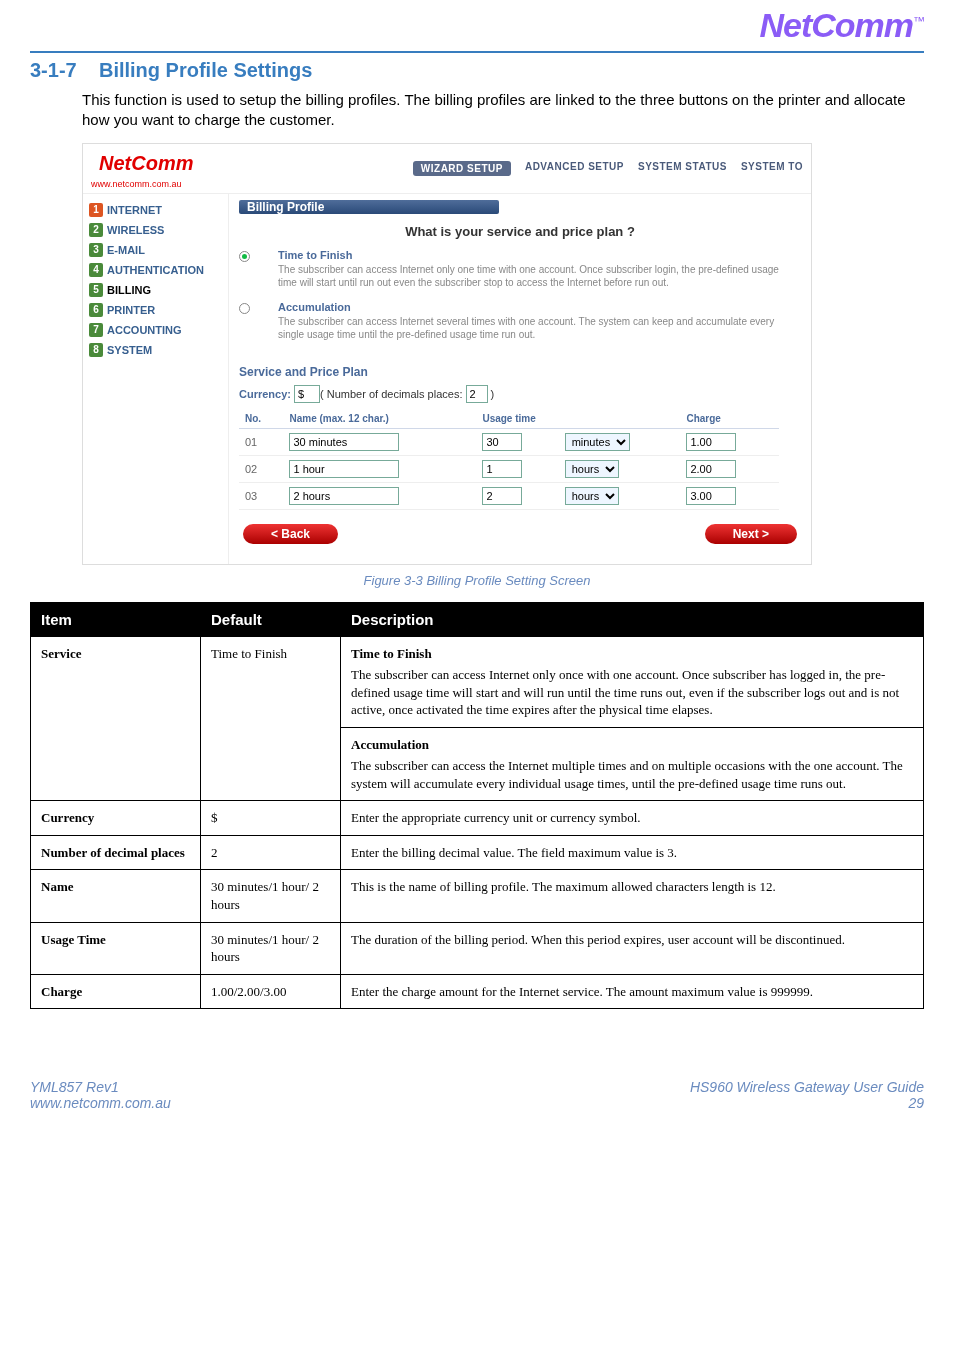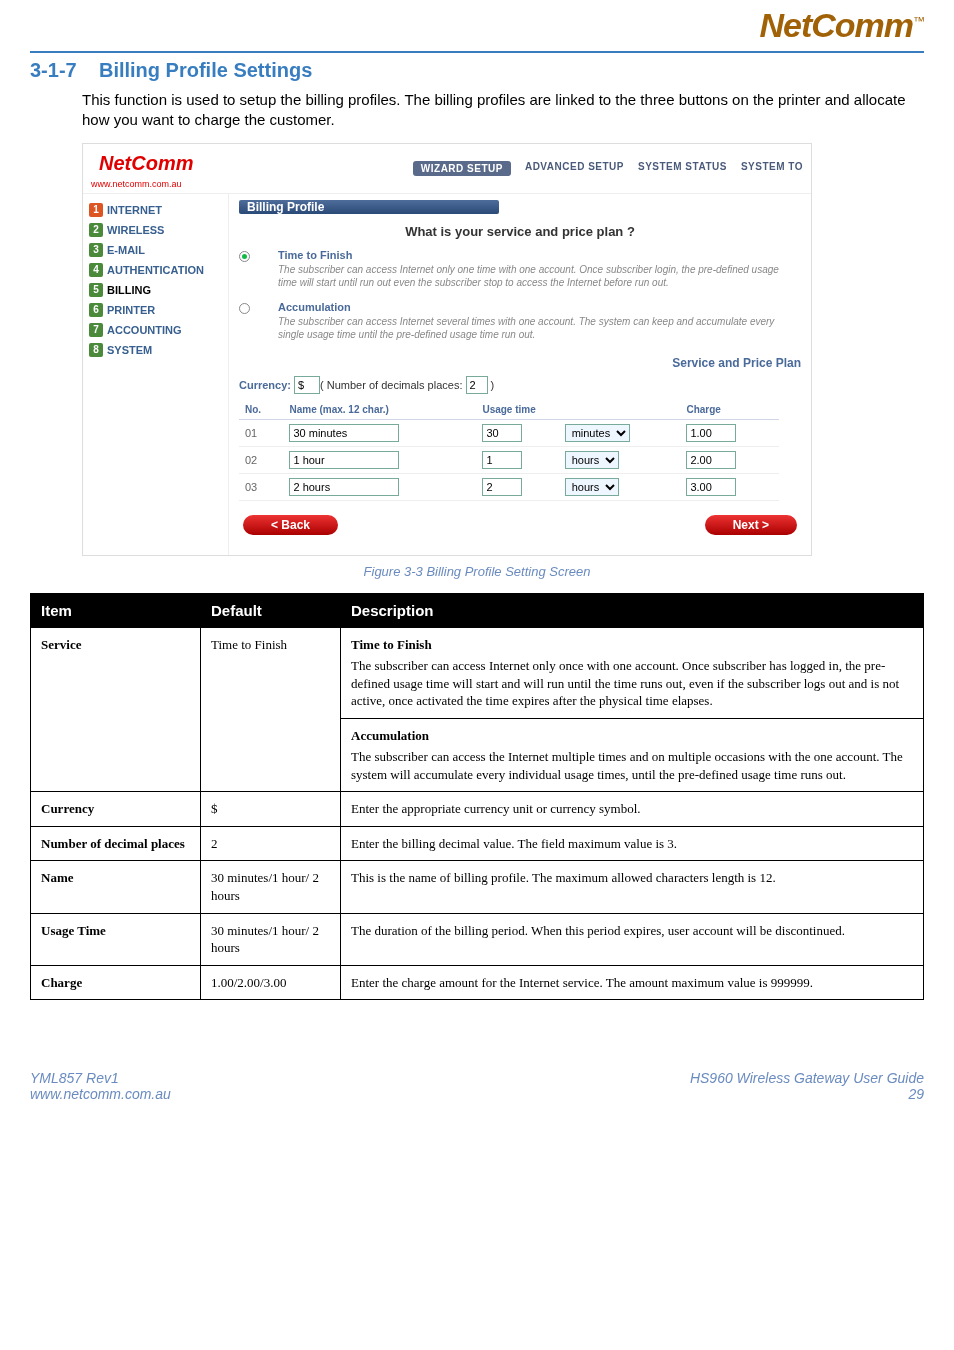--- a/index.html
+++ b/index.html
@@ -11,21 +11,21 @@
     font-size: 13px;
   }
   .page { padding: 0 30px 20px 30px; position: relative; }
   .logo-row { display: flex; justify-content: flex-end; padding: 6px 0; }
   .logo {
     font-family: "Arial Black", Arial, sans-serif;
     font-style: italic;
     font-weight: 900;
     font-size: 34px;
     letter-spacing: -1px;
-    color: #a16207;
+    color: #8b5cf6;
   }
   .logo .tm { font-size: 12px; vertical-align: super; font-style: normal; font-weight: normal; }
   .hr-top { border: none; border-top: 2px solid #387dbf; margin-bottom: 6px; }
   .section-heading {
     color: #387dbf;
     font-size: 20px;
     font-weight: bold;
     margin: 4px 0 8px 0;
   }
   .body-text {
@@ -119,32 +119,32 @@
   }
   .questioning {
     text-align: center;
     font-weight: bold;
     font-size: 13px;
     color: #333;
     margin: 6px 0 10px 0;
   }
   .opt-block { padding: 0 10px 8px 22px; color: #555; }
   .opt-title { font-weight: bold; color: #4a6a9a; margin-bottom: 2px; }
-  .opt-desc { color: #888; font-size: 10px; line-height: 1.3; font-style: italic; }
+  .opt-desc { color: #888; font-size: 10px; line-height: 1.3; }
   .radio-row { display: flex; align-items: flex-start; gap: 6px; margin-bottom: 4px; }
   .radio-circle {
     width: 11px; height: 11px; border: 1px solid #888; border-radius: 50%; margin-top: 2px;
     display: inline-flex; align-items: center; justify-content: center;
     flex: 0 0 auto;
   }
   .radio-circle.checked::after {
     content: ""; width: 5px; height: 5px; background: #1b4; border-radius: 50%;
   }
   .subhead {
-    color: #4a6a9a; font-weight: bold; font-size: 12px; margin: 7px 0 6px 0; text-align: right;
+    color: #4a6a9a; font-weight: bold; font-size: 12px; margin: 16px 0 6px 0;
   }
   .curr-row { display: flex; align-items: center; margin-bottom: 6px; }
   .field-label { color: #4a6a9a; font-weight: bold; }
   .tiny-input {
     border: 1px solid #7a9; background: #fff; font-size: 11px;
     padding: 1px 3px; height: 18px;
   }
   .tiny-select {
     border: 1px solid #7a9; background: #eef6ff; font-size: 11px;
     padding: 0 2px; height: 18px;

